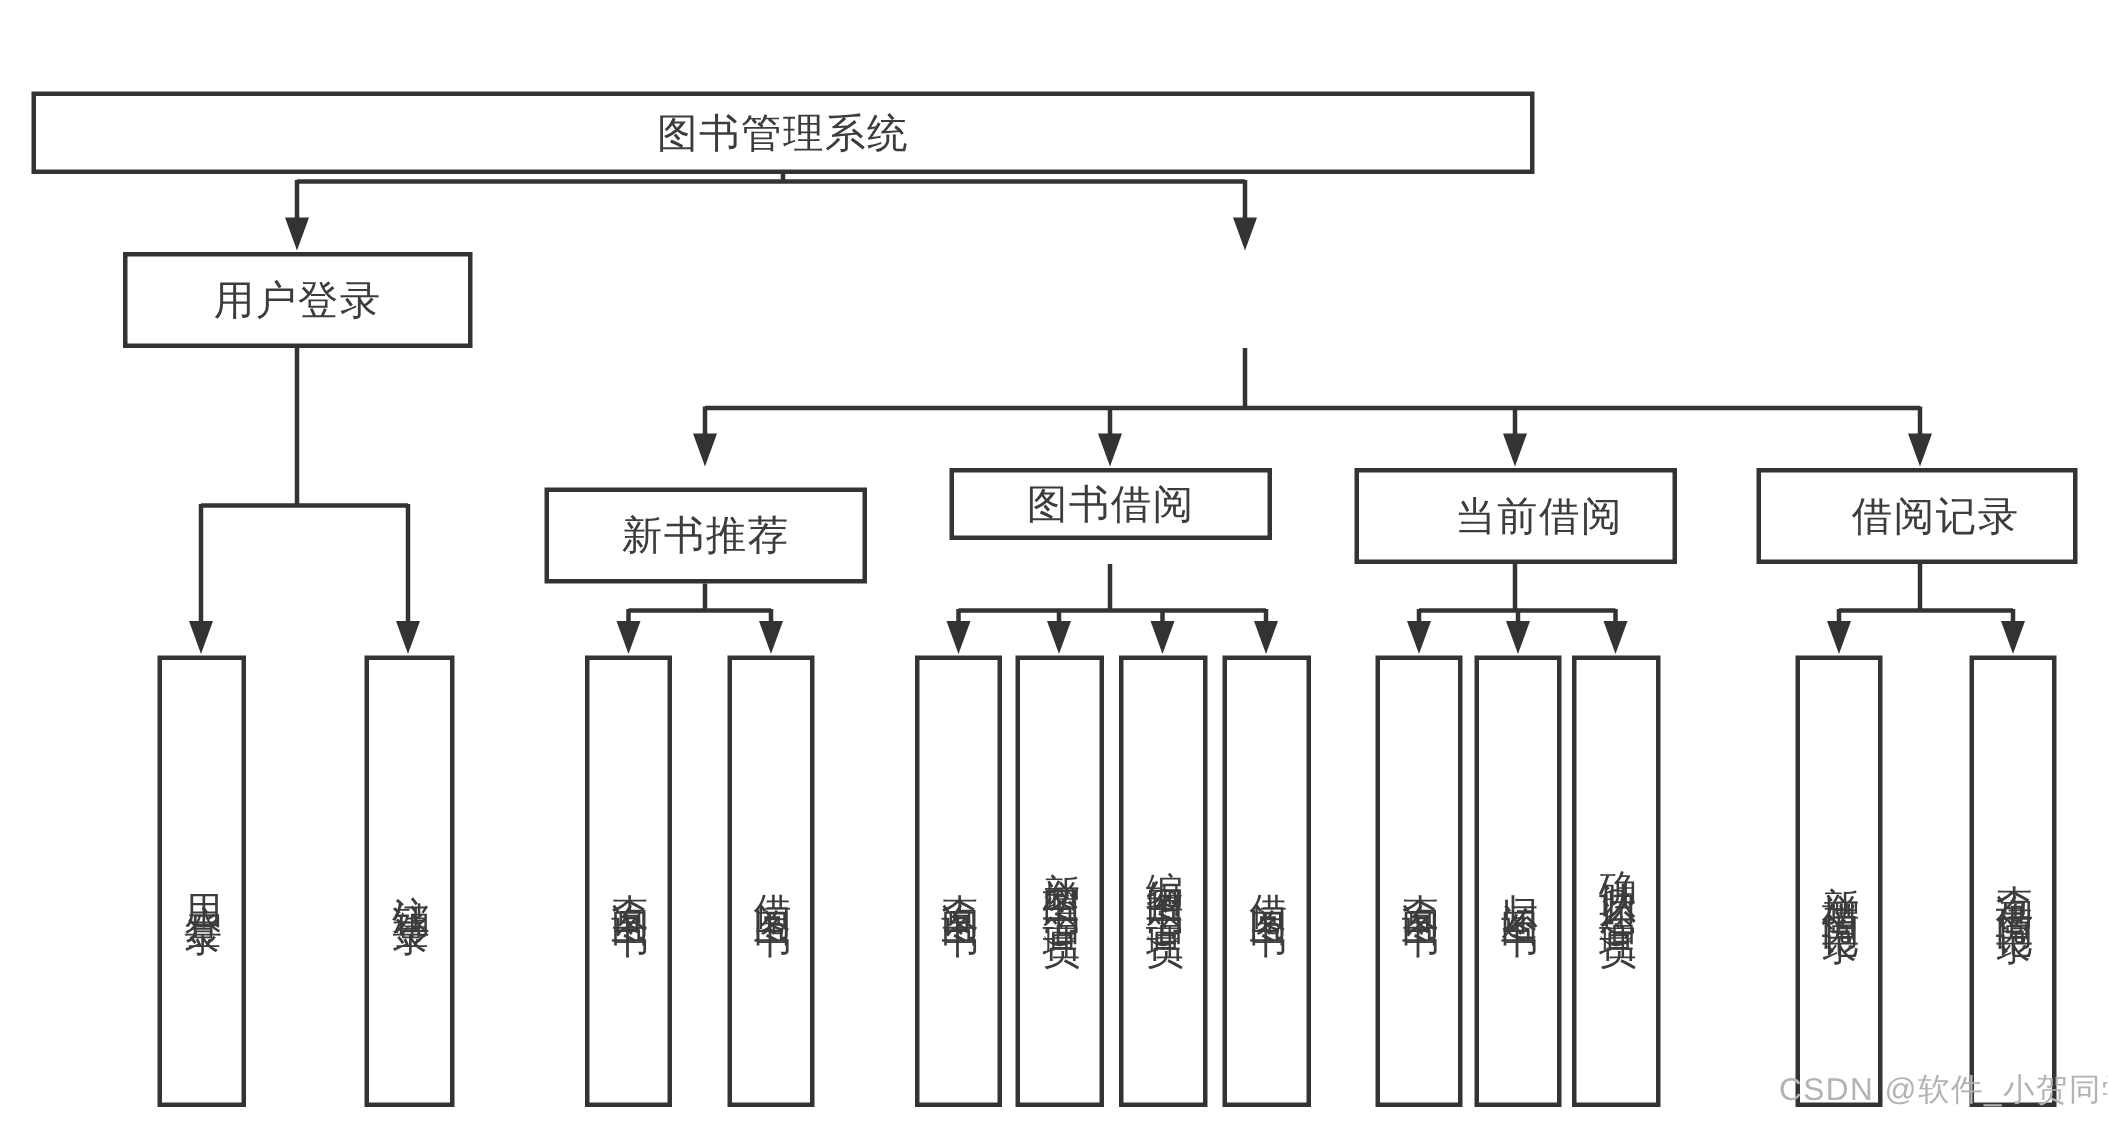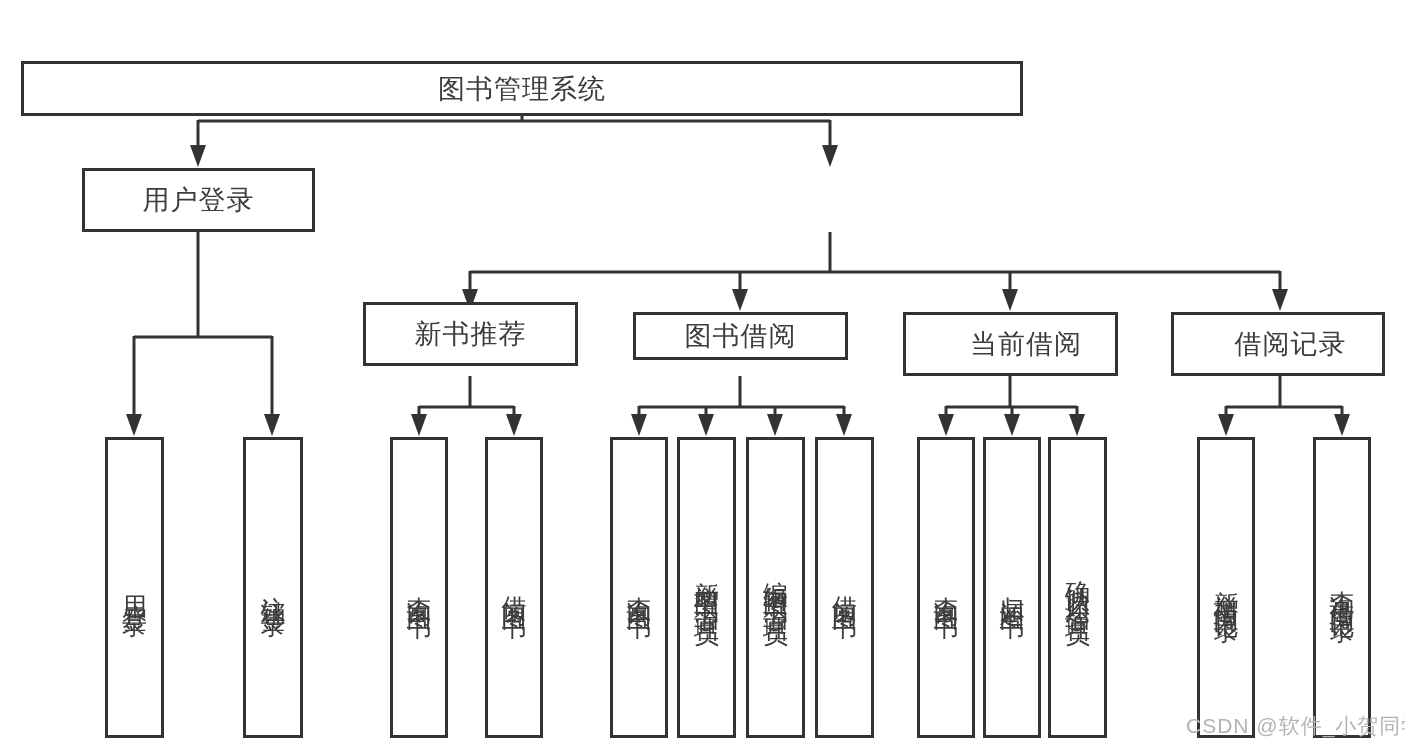--- a/index.html
+++ b/index.html
@@ -106,21 +106,21 @@
   </svg>
 
   <div class="box root" style="left:21px;top:13px;width:1002px;height:55px;margin-top:48px;">
     <span class="hlabel">图书管理系统</span>
   </div>
 
   <div class="box" style="left:82px;top:168px;width:233px;height:64px;">
     <span class="hlabel">用户登录</span>
   </div>
 
-  <div class="box" style="left:363px;top:302px;width:215px;height:64px;">
+  <div class="box" style="left:363px;top:325px;width:215px;height:64px;">
     <span class="hlabel">新书推荐</span>
   </div>
   <div class="box" style="left:633px;top:312px;width:215px;height:48px;">
     <span class="hlabel">图书借阅</span>
   </div>
   <div class="box" style="left:903px;top:312px;width:215px;height:64px;padding-left:31px;">
     <span class="hlabel">当前借阅</span>
   </div>
   <div class="box" style="left:1171px;top:312px;width:214px;height:64px;padding-left:25px;">
     <span class="hlabel">借阅记录</span>

